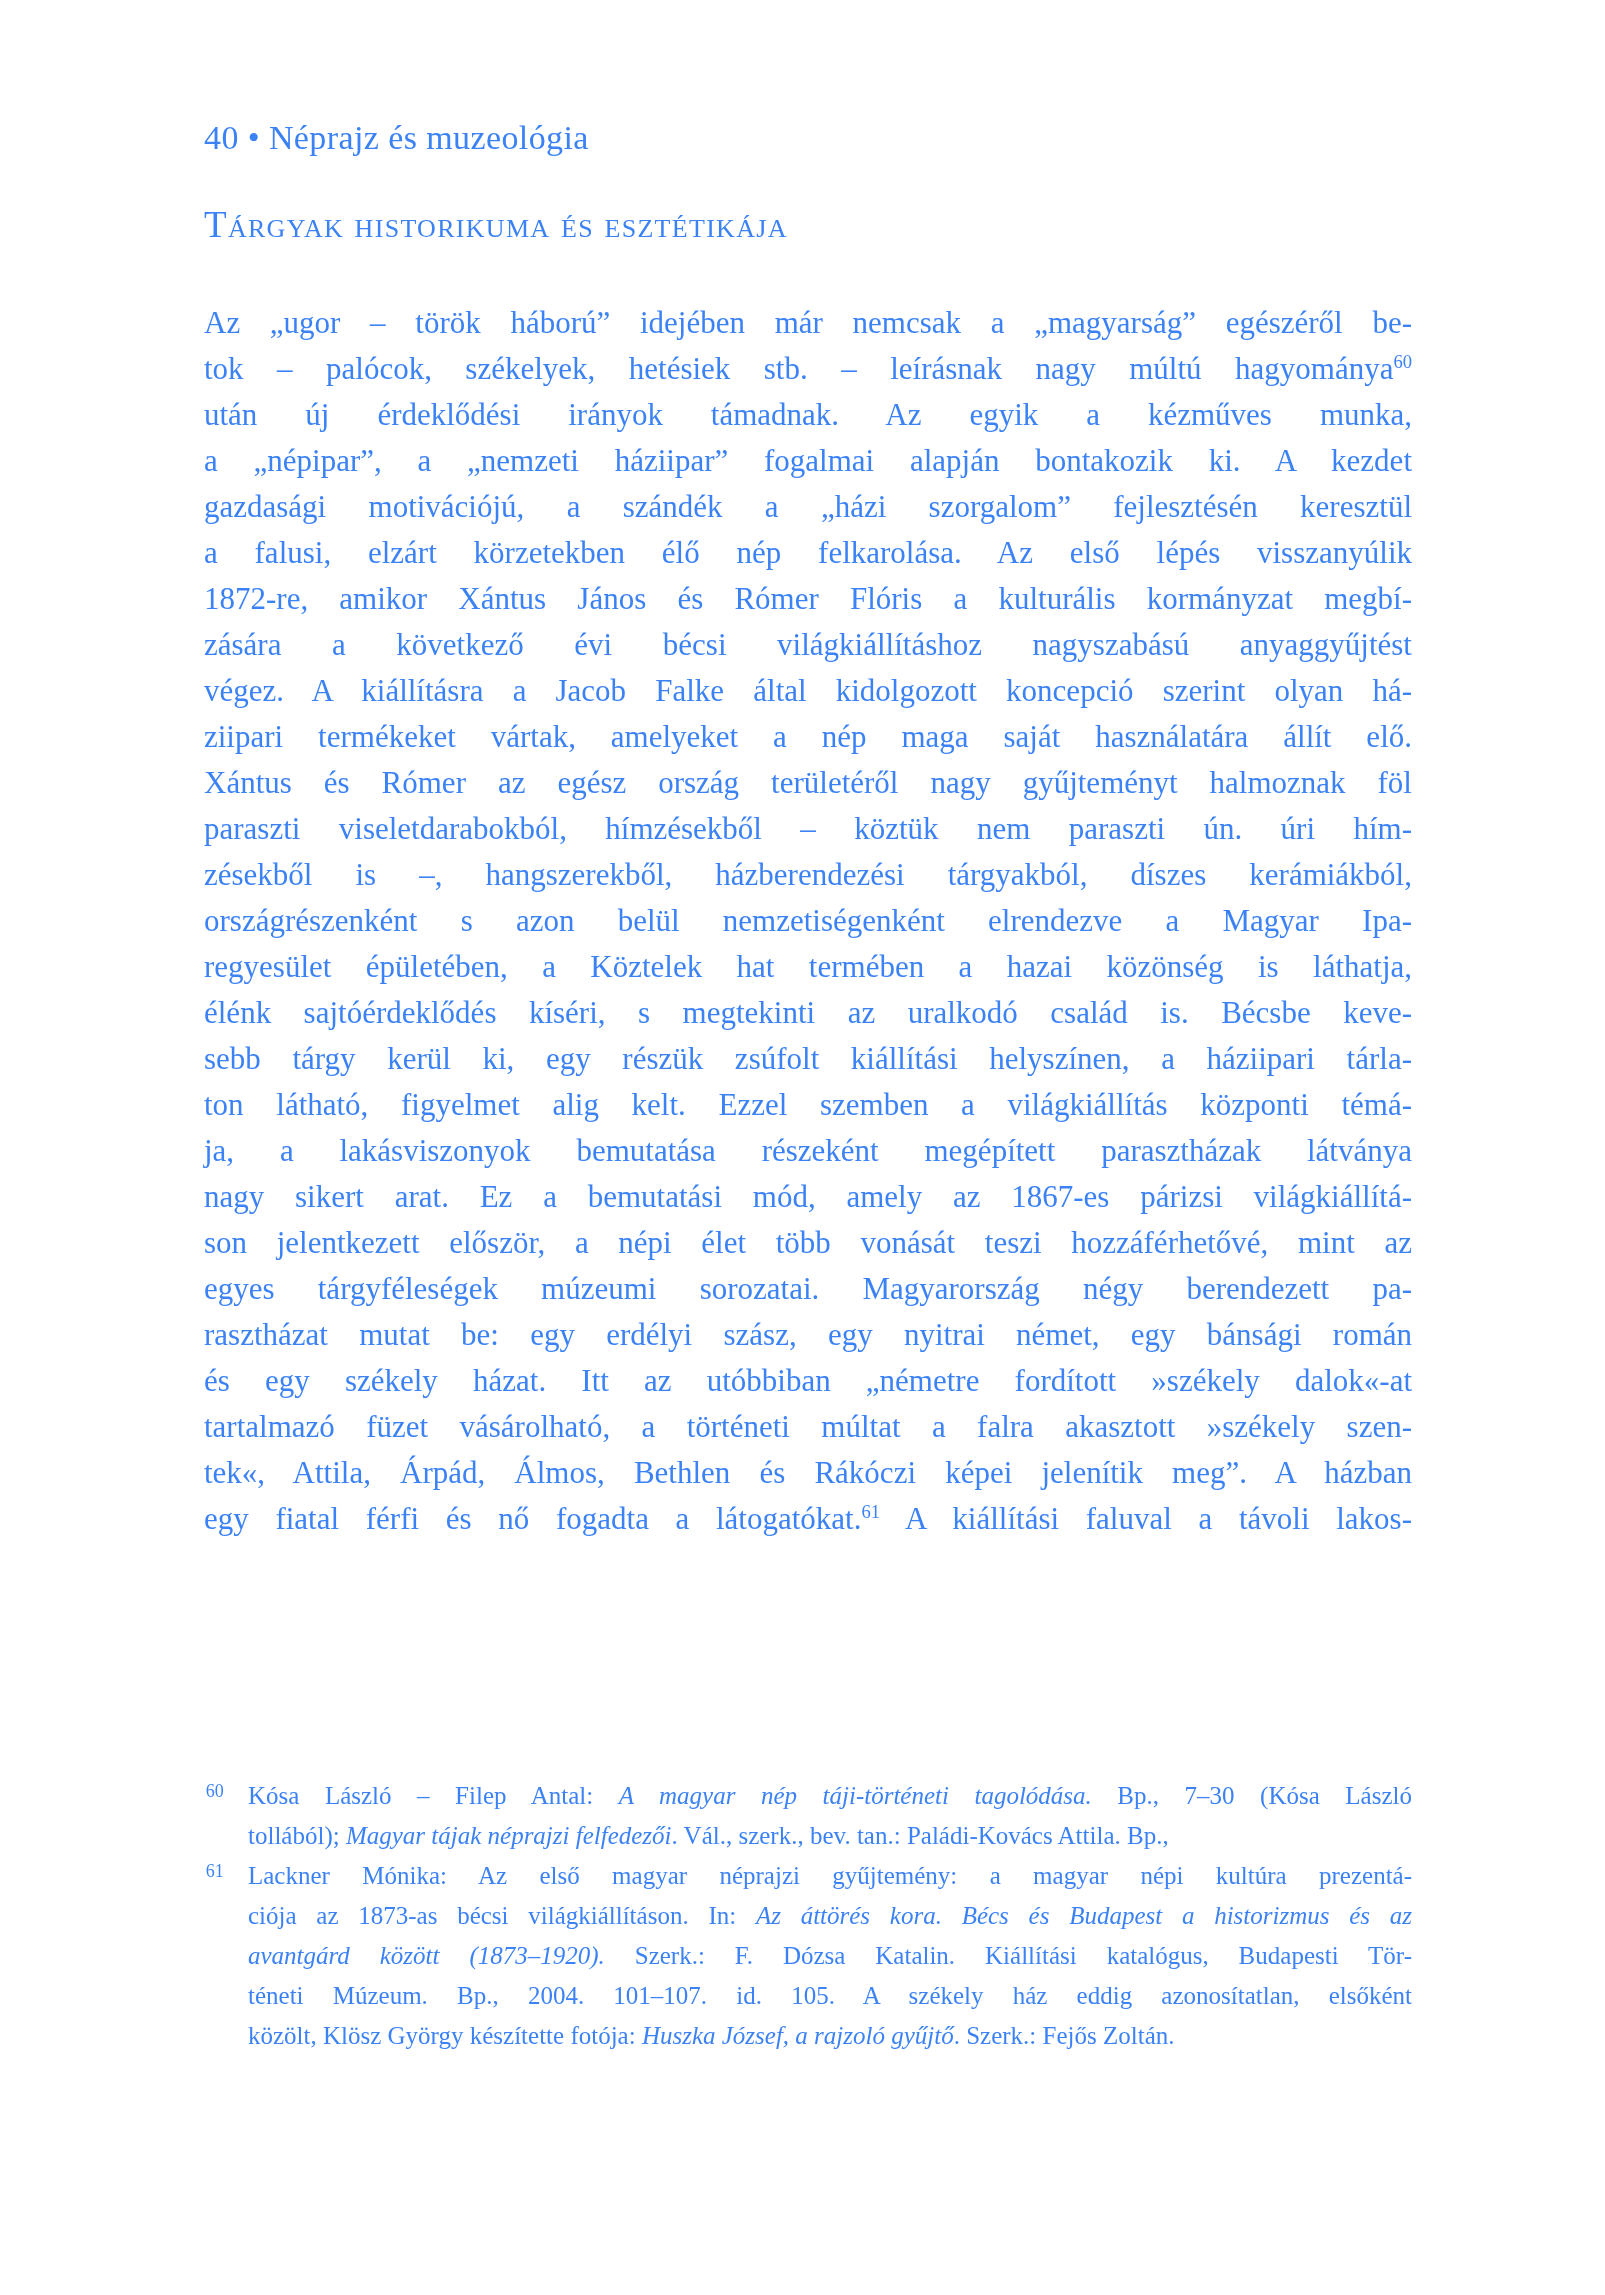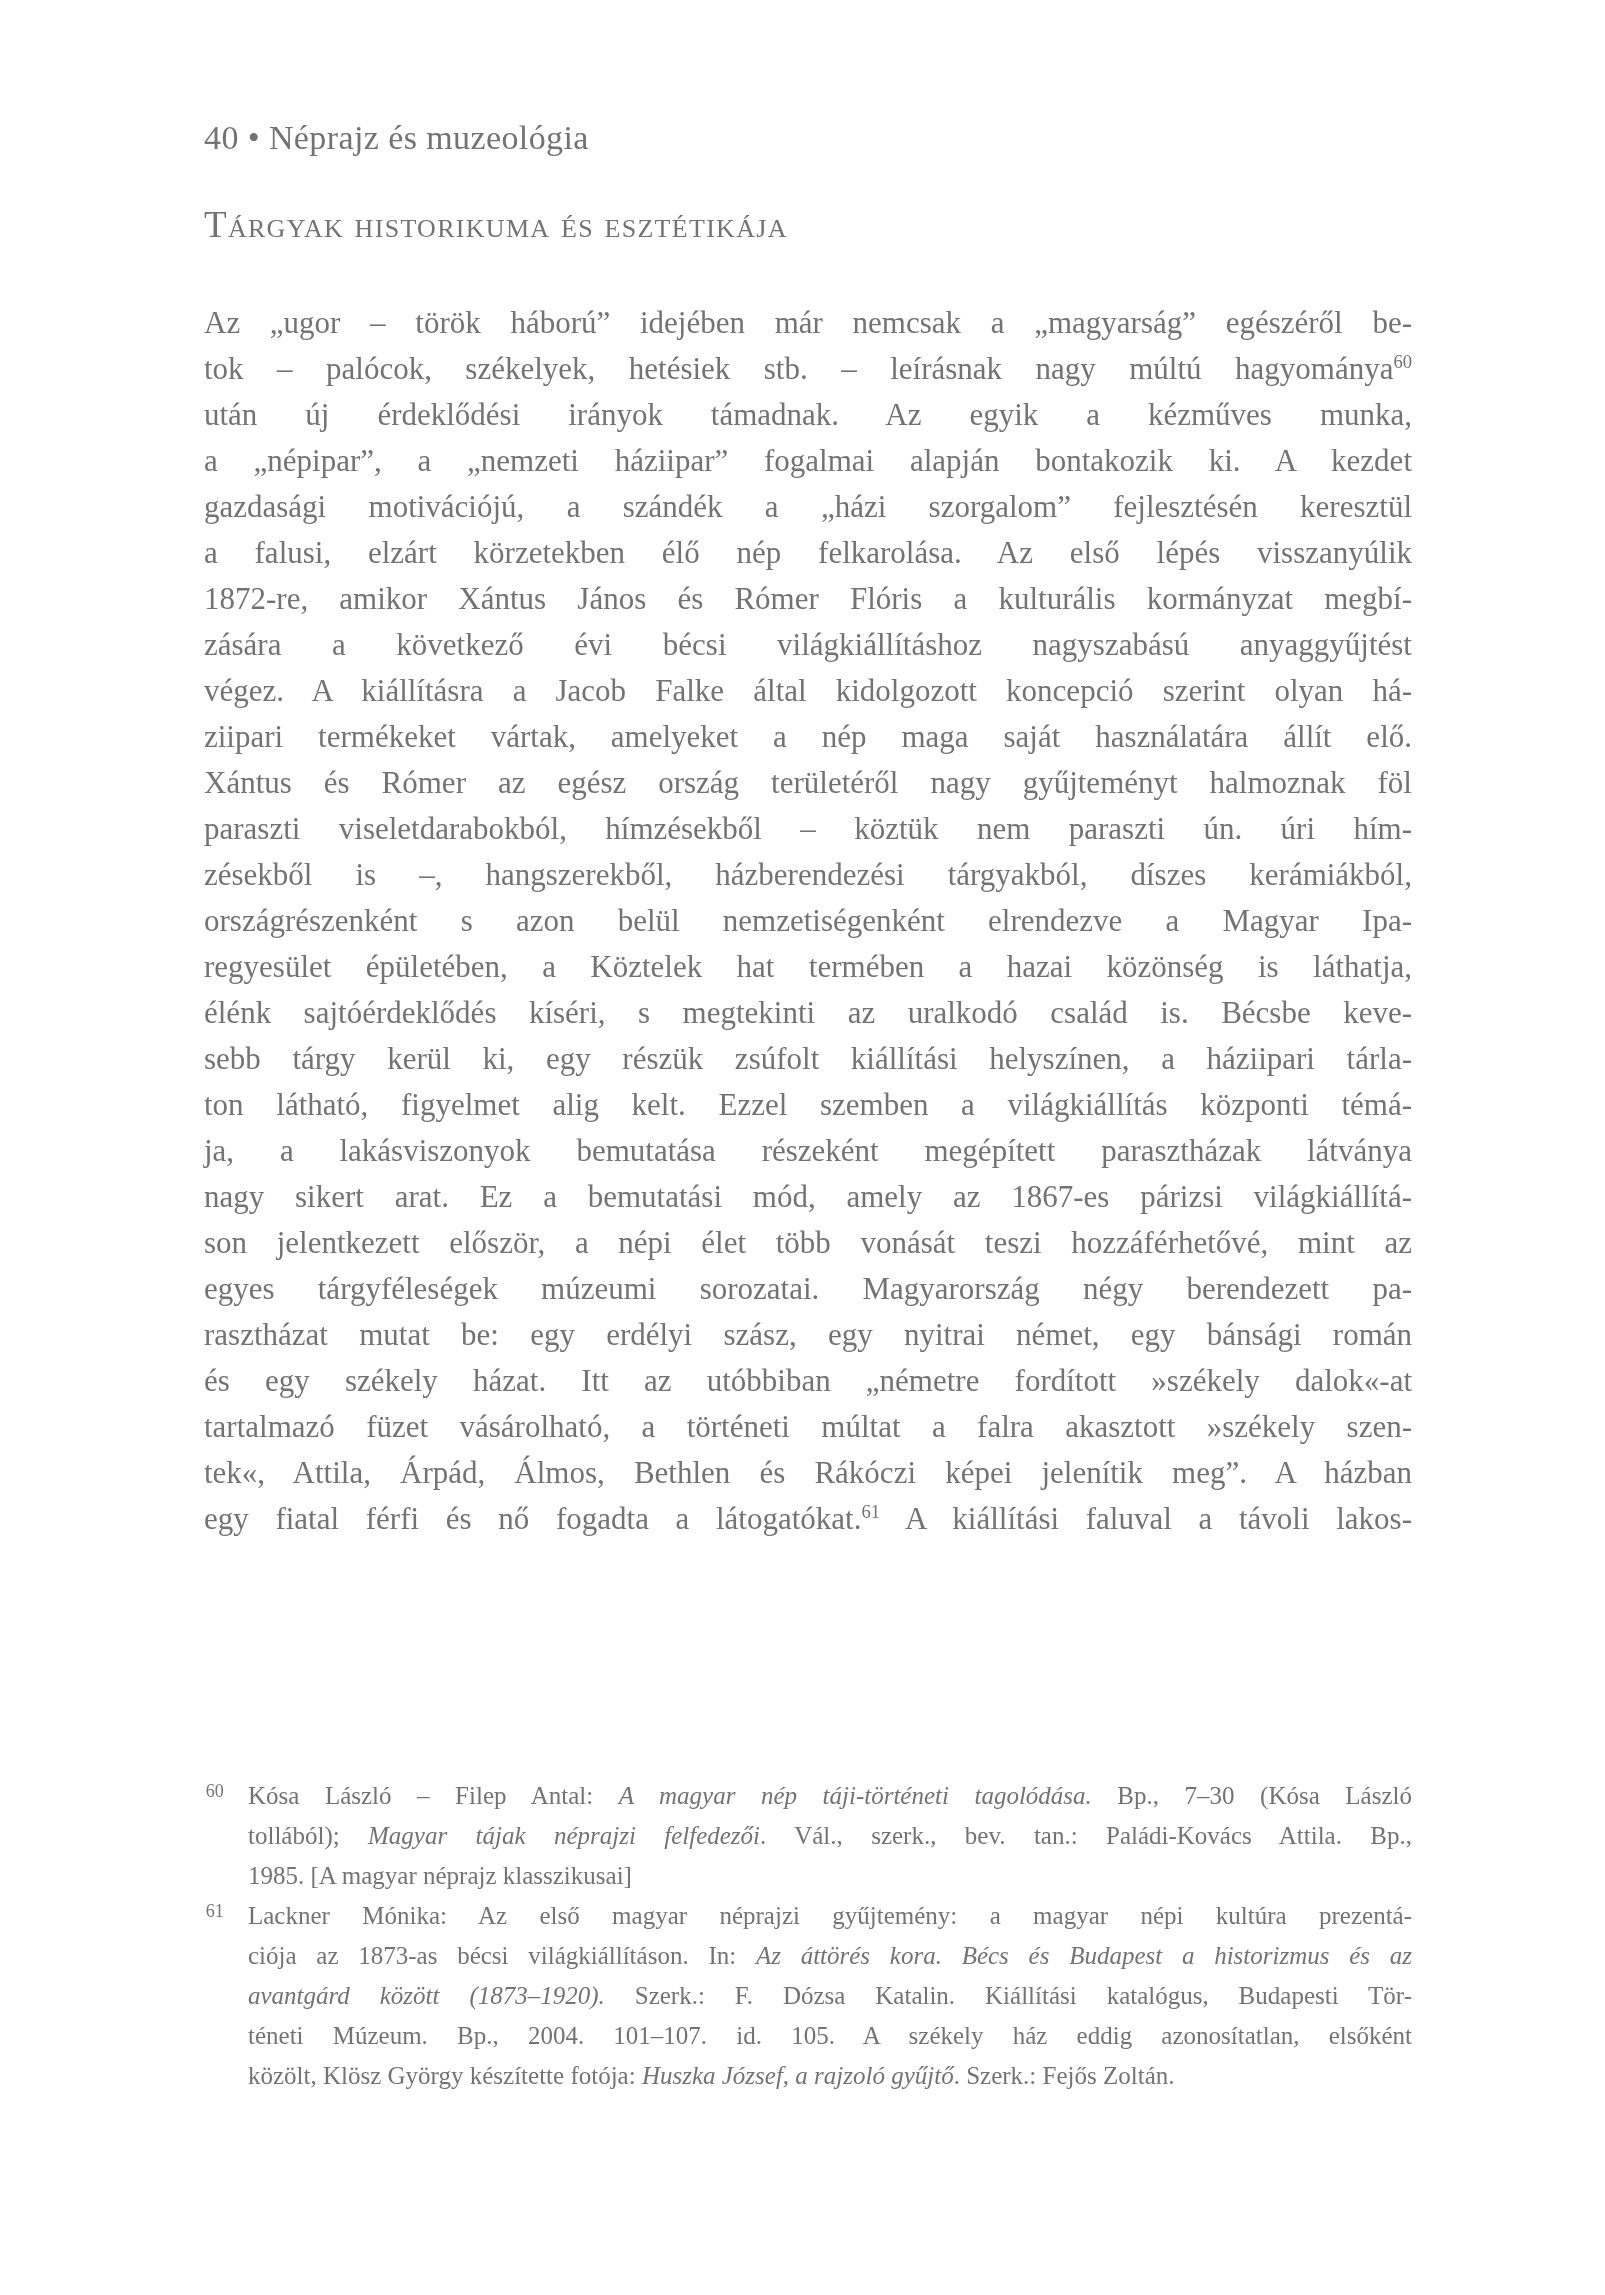--- a/index.html
+++ b/index.html
@@ -1,21 +1,21 @@
 <!DOCTYPE html>
 <html style="font-size:13.8px"><head>
 <meta charset="utf-8">
 <style>
   html, body { margin: 0; padding: 0; background: #ffffff; }
   .page {
     position: relative;
     width: 1605px;
     height: 2295px;
     background: #ffffff;
-    color: #737373;
+    color: #3b82f6;
     font-family: "Liberation Serif", serif;
     overflow: hidden;
   }
   .running-header {
     position: absolute;
     left: 204px;
     top: 119px;
     font-size: 34px;
     letter-spacing: 0.4px;
     white-space: nowrap;
@@ -107,21 +107,20 @@
       <div class="tline"><span>tartalmazó füzet vásárolható, a történeti múltat a falra akasztott »székely szen-</span></div>
       <div class="tline"><span>tek«, Attila, Árpád, Álmos, Bethlen és Rákóczi képei jelenítik meg”. A házban</span></div>
       <div class="tline"><span>egy fiatal férfi és nő fogadta a látogatókat.</span><span class="sup">61</span><span> A kiállítási faluval a távoli lakos-</span></div>
     </div>
 
   <div class="footnotes" id="footnotes">
       <div class="footnote">
         <span class="footnote-num">60</span>
         <div class="tline"><span>Kósa László – Filep Antal: </span><span class="it">A magyar nép táji-történeti tagolódása.</span><span> Bp., 7–30 (Kósa László</span></div>
         <div class="tline"><span>tollából); </span><span class="it">Magyar tájak néprajzi felfedezői</span><span>. Vál., szerk., bev. tan.: Paládi-Kovács Attila. Bp.,</span></div>
-        <div class="tline"><span>1985. [A magyar néprajz klasszikusai]</span></div>
       </div>
       <div class="footnote">
         <span class="footnote-num">61</span>
         <div class="tline"><span>Lackner Mónika: Az első magyar néprajzi gyűjtemény: a magyar népi kultúra prezentá-</span></div>
         <div class="tline"><span>ciója az 1873-as bécsi világkiállításon. In: </span><span class="it">Az áttörés kora. Bécs és Budapest a historizmus és az</span></div>
         <div class="tline"><span class="it">avantgárd között (1873–1920).</span><span> Szerk.: F. Dózsa Katalin. Kiállítási katalógus, Budapesti Tör-</span></div>
         <div class="tline"><span>téneti Múzeum. Bp., 2004. 101–107. id. 105. A székely ház eddig azonosítatlan, elsőként</span></div>
         <div class="tline"><span>közölt, Klösz György készítette fotója: </span><span class="it">Huszka József, a rajzoló gyűjtő</span><span>. Szerk.: Fejős Zoltán.</span></div>
       </div>
     </div>

